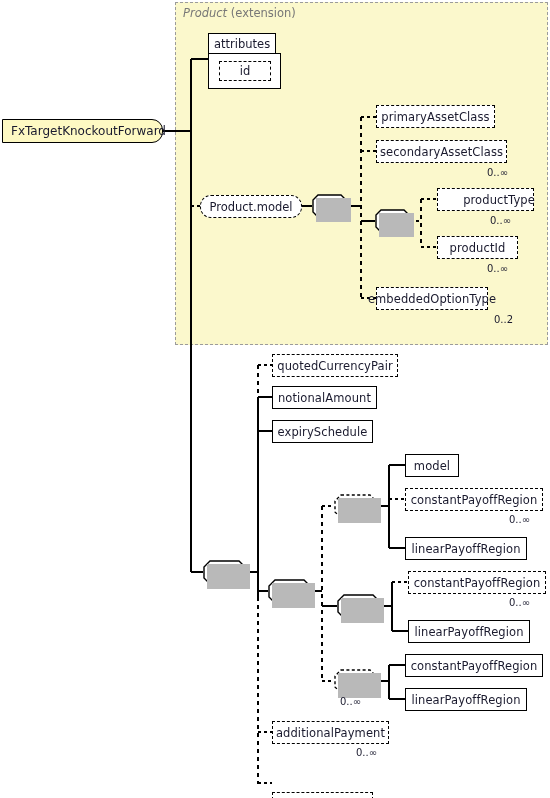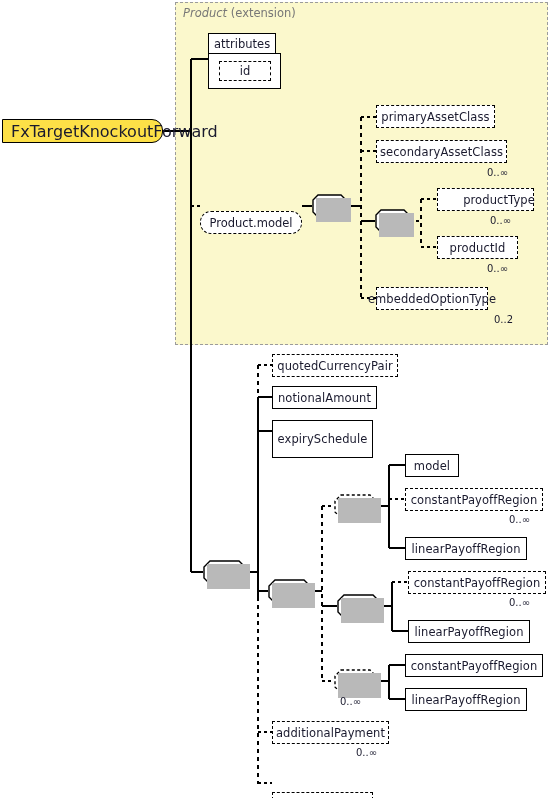--- a/index.html
+++ b/index.html
@@ -12,23 +12,23 @@
   .node{position:absolute;box-sizing:border-box;background:#ffffff;
         display:flex;align-items:center;justify-content:center;
         font-size:11.5px;color:#1a1a2e;white-space:nowrap;letter-spacing:.1px;}
   .node .lbl{padding:0 7px;}
   .node.solid{border:1.4px solid #000;}
   .node.dashed{border:1.4px dashed #000;}
   .node.shadow:after{content:"";position:absolute;left:4px;top:4px;
         width:100%;height:100%;background:#b9b9b9;z-index:-1;}
 
   
-  .root{position:absolute;box-sizing:border-box;background:#fde047;border:1.4px solid #000;
+  .root{position:absolute;box-sizing:border-box;background:#fef9c3;border:1.4px solid #000;
         border-radius:0 11px 11px 0;display:flex;align-items:center;
-        font-size:16px;color:#1a1a2e;white-space:nowrap;text-align:right;}
+        font-size:12px;color:#1a1a2e;white-space:nowrap;text-align:right;}
   .root:after{content:"";position:absolute;left:4px;top:4px;width:100%;height:100%;
         background:#b9b9b9;border-radius:0 11px 11px 0;z-index:-1;}
   .root .lbl{padding-left:8px;}
 
   
   .capsule{position:absolute;box-sizing:border-box;background:#fff;
         border:1.4px dashed #000;border-radius:11px;
         display:flex;align-items:center;justify-content:center;
         font-size:11.5px;color:#1a1a2e;white-space:nowrap;}
   .capsule:after{content:"";position:absolute;left:4px;top:4px;width:100%;height:100%;
@@ -138,21 +138,21 @@
   </div>
 
   <div class="attrtab" style="left:208px;top:33px;width:68px;height:21px;">
     <span>attributes</span>
   </div>
   <div class="attrbody" style="left:208px;top:53px;width:73px;height:36px;"></div>
   <div class="node dashed shadow" style="left:219px;top:61px;width:52px;height:20px;">
     <span class="lbl">id</span>
   </div>
 
-  <div class="capsule" style="left:200px;top:195px;width:102px;height:23px;margin-top:16px;">
+  <div class="capsule" style="left:200px;top:195px;width:102px;height:23px;">
     <span class="lbl">Product.model</span>
   </div>
 
   <div class="node dashed shadow" style="left:376px;top:105px;width:119px;height:23px;">
     <span class="lbl">primaryAssetClass</span>
   </div>
 
   <div class="node dashed shadow" style="left:376px;top:140px;width:131px;height:23px;">
     <span class="lbl">secondaryAssetClass</span>
   </div>
@@ -174,21 +174,21 @@
   <div class="occ" style="left:494px;top:314px;">0..2</div>
 
   <div class="node dashed shadow" style="left:272px;top:354px;width:126px;height:23px;">
     <span class="lbl">quotedCurrencyPair</span>
   </div>
 
   <div class="node solid shadow" style="left:272px;top:386px;width:105px;height:23px;">
     <span class="lbl">notionalAmount</span>
   </div>
 
-  <div class="node solid shadow" style="left:272px;top:420px;width:101px;height:38px;">
+  <div class="node solid shadow" style="left:272px;top:420px;width:101px;height:23px;">
     <span class="lbl">expirySchedule</span>
   </div>
 
   <div class="node solid shadow" style="left:405px;top:454px;width:54px;height:23px;">
     <span class="lbl">model</span>
   </div>
 
   <div class="node dashed shadow" style="left:405px;top:488px;width:138px;height:23px;">
     <span class="lbl">constantPayoffRegion</span>
   </div>

